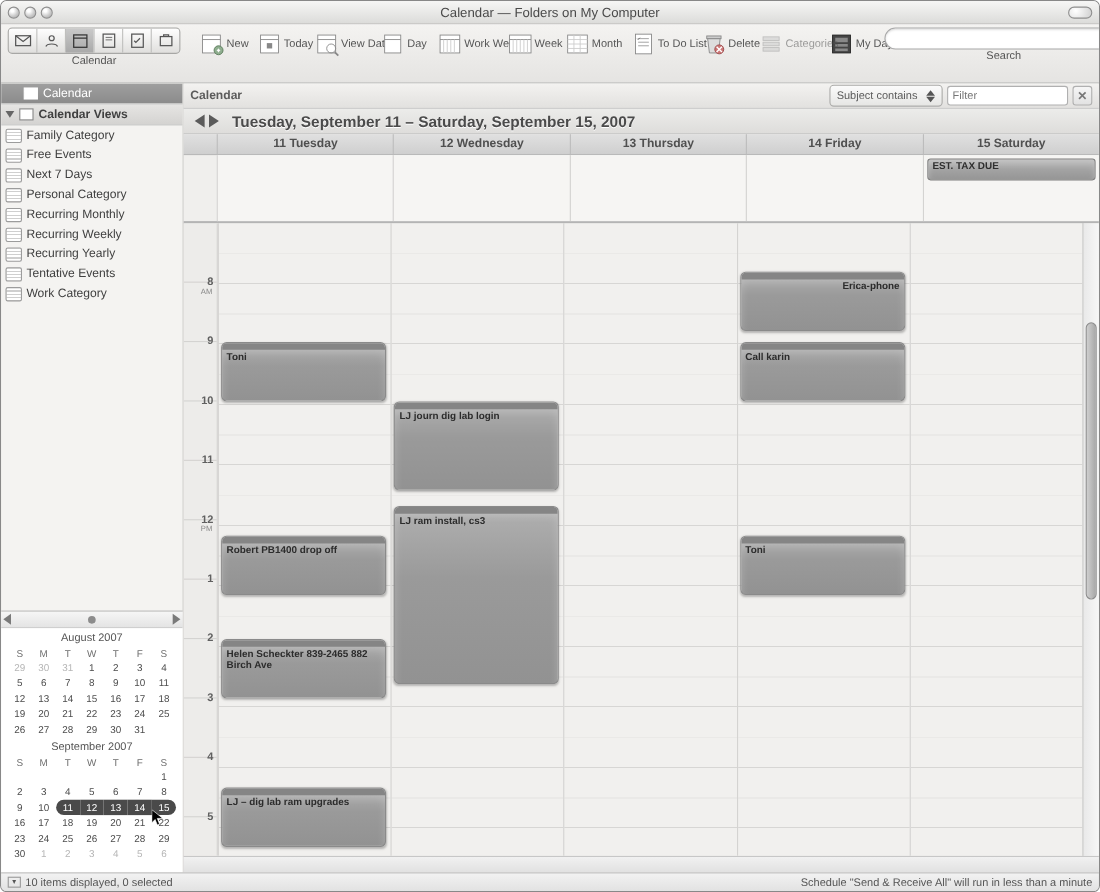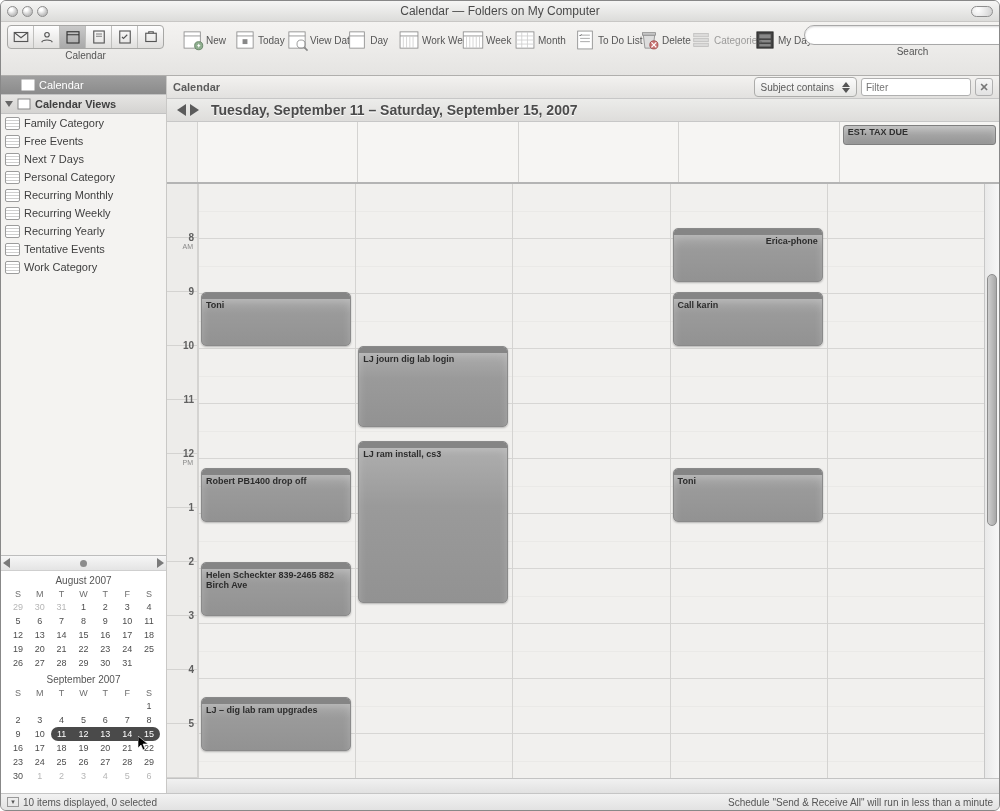--- a/index.html
+++ b/index.html
@@ -540,20 +540,28 @@
           <div class="close-x">✕</div>
         </div>
       </div>
       <div class="cal-nav">
         <div class="navarrows">
           <div class="navarrow l"></div>
           <div class="navarrow r"></div>
         </div>
         <div class="range-title">Tuesday, September 11 – Saturday, September 15, 2007</div>
       </div>
+      <div class="dayheads" id="dayheads">
+          <div class="timegutter"></div>
+          <div class="daycol">11 Tuesday</div>
+          <div class="daycol">12 Wednesday</div>
+          <div class="daycol">13 Thursday</div>
+          <div class="daycol">14 Friday</div>
+          <div class="daycol">15 Saturday</div>
+        </div>
       <div class="allday" id="allday">
           <div class="timegutter"></div>
           <div class="daycell"></div>
           <div class="daycell"></div>
           <div class="daycell"></div>
           <div class="daycell"></div>
           <div class="daycell">
             <div class="allday-event">EST. TAX  DUE</div>
           </div>
         </div>

